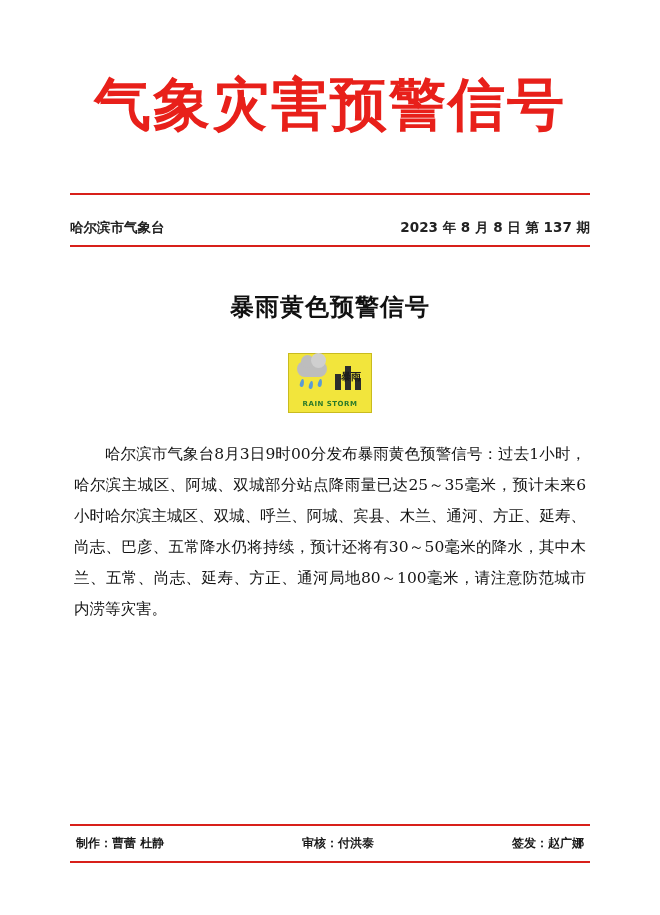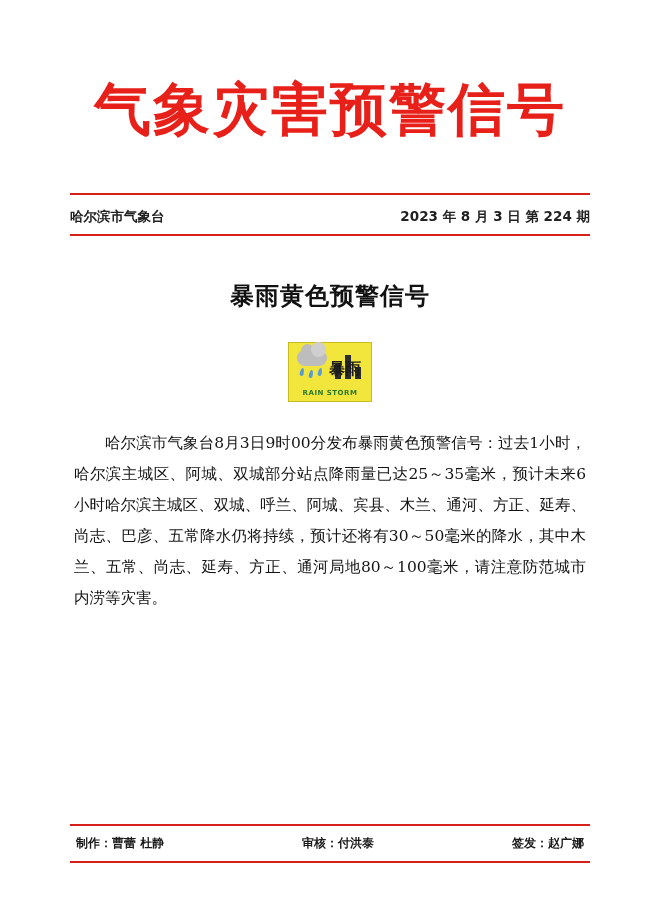--- a/index.html
+++ b/index.html
@@ -19,42 +19,42 @@
     width: 660px;
     height: 915px;
     box-sizing: border-box;
     padding: 0 70px;
   }
   .masthead {
     text-align: center;
     padding-top: 78px;
   }
   .masthead-title {
-    font-family: Liberation Sans, sans-serif;
+    font-family: Liberation Mono, monospace;
     font-weight: bold;
     font-size: 57px;
     letter-spacing: 2px;
     color: #e8201a;
     line-height: 1.1;
     white-space: nowrap;
   }
   .masthead-rule {
     margin-top: 52px;
     border-top: 2px solid #d8201a;
     width: 100%;
   }
   .meta-row {
     display: flex;
     justify-content: space-between;
     align-items: center;
     font-family: "DejaVu Sans", "Liberation Sans", sans-serif;
     font-size: 13.5px;
     font-weight: bold;
     color: #222;
-    padding-top: 13px;
+    padding-top: 24px;
   }
   .meta-rule {
     margin-top: 8px;
     border-top: 2px solid #d8201a;
     width: 100%;
   }
   .doc-title {
     text-align: center;
     font-family: "DejaVu Sans", "Liberation Sans", sans-serif;
     font-weight: bold;
@@ -137,21 +137,21 @@
     background: #2c2c2c;
   }
   .signal-icon .bars b:nth-child(1) { left: 0px; height: 16px; }
   .signal-icon .bars b:nth-child(2) { left: 10px; height: 24px; }
   .signal-icon .bars b:nth-child(3) { left: 20px; height: 12px; }
   .signal-icon .cn-label {
     position: absolute;
     right: 10px;
     top: 18px;
     font-family: "DejaVu Sans", "Liberation Sans", sans-serif;
-    font-size: 16px;
+    font-size: 10px;
     font-weight: bold;
     color: #1b1b1b;
     line-height: 1;
   }
   .signal-icon .en-label {
     position: absolute;
     left: 0;
     right: 0;
     bottom: 4px;
     text-align: center;
@@ -215,21 +215,21 @@
 </head>
 <body>
 
 <div class="page">
 
   <div class="masthead">
     <div class="masthead-title">气象灾害预警信号</div>
     <div class="masthead-rule"></div>
     <div class="meta-row">
       <span>哈尔滨市气象台</span>
-      <span>2023 年 8 月 3 日  第 224 期</span>
+      <span>2023 年 8 月 8 日  第 137 期</span>
     </div>
     <div class="meta-rule"></div>
   </div>
 
   <div class="doc-title">暴雨黄色预警信号</div>
 
   <div class="signal-wrap">
     <div class="signal-icon">
       <div class="cloud"></div>
       <div class="drops">

